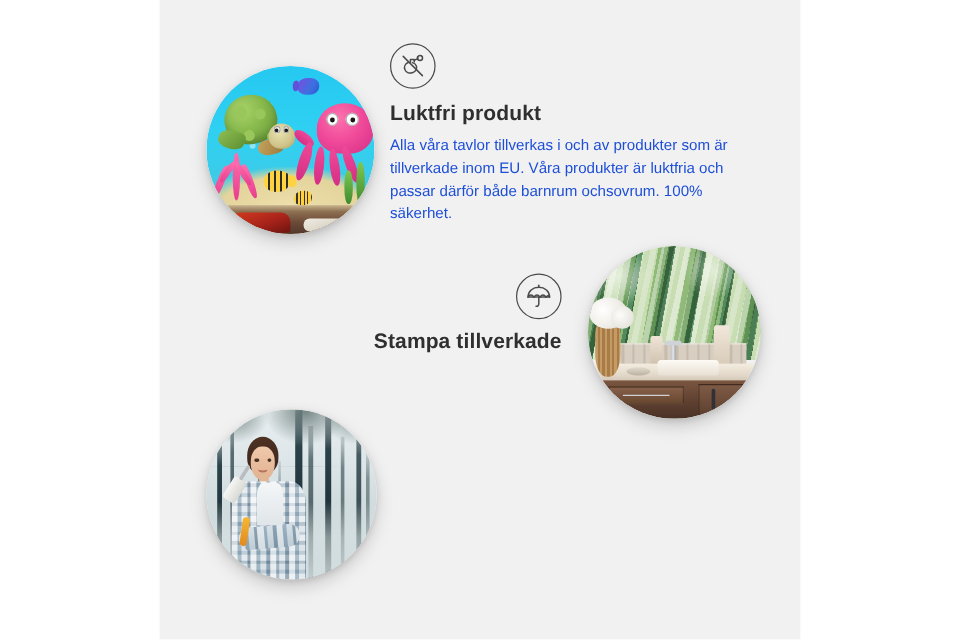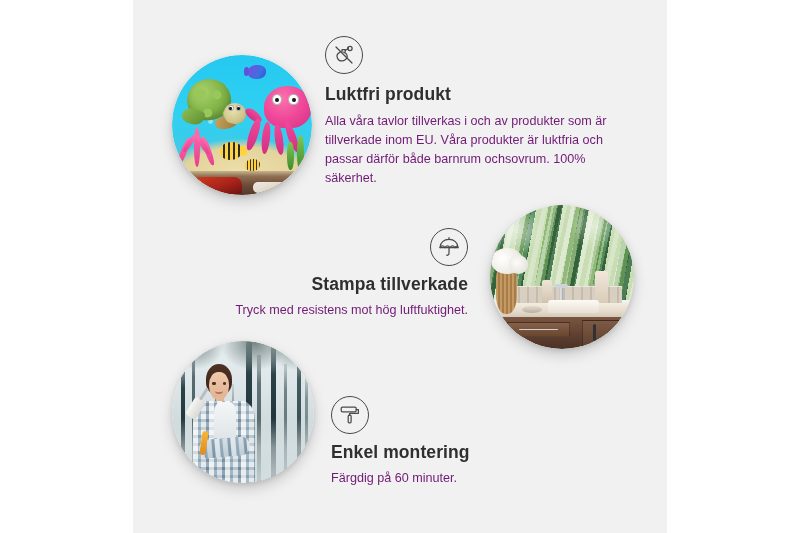--- a/index.html
+++ b/index.html
@@ -344,21 +344,21 @@
     font-size: 17.5px;
     font-weight: 700;
     color: #2f2f2f;
     letter-spacing: .1px;
     line-height: 1.25;
   }
   .feature p {
     margin: 0;
     font-size: 12.6px;
     line-height: 1.52;
-    color: #701a75;
+    color: #1d4ed8;
   }
 
   
   #feature-odour { left: 192px; top: 36px; width: 300px; text-align: left; }
   #feature-odour .icon-wrap { margin: 0 0 10px 0; }
   #feature-odour h3 { margin-bottom: 6px; }
 
   
   #feature-water { left: 60px; top: 228px; width: 275px; text-align: right; }
   #feature-water .icon-wrap { margin: 0 0 8px auto; }
@@ -501,29 +501,17 @@
           <path d="M4.0 13.6 C4.0 8.6 8.0 5.4 13.0 5.4 C18.0 5.4 22.0 8.6 22.0 13.6 Z"></path>
           <path d="M4.0 13.6 C5.6 11.3 7.4 11.3 9.0 13.6"></path>
           <path d="M9.0 13.6 C10.6 11.3 12.4 11.3 14.0 13.6"></path>
           <path d="M14.0 13.6 C15.6 11.3 17.4 11.3 19.0 13.6"></path>
           <path d="M19.0 13.6 C20.0 12.2 21.1 12.0 22.0 13.6"></path>
           <path d="M13.0 5.4 L13.0 3.7"></path>
           <path d="M13.0 13.6 L13.0 19.2 C13.0 20.6 11.9 21.5 10.7 21.2"></path>
         </svg>
       </div>
       <h3>Stampa tillverkade</h3>
-      <p>Tryck med resistens mot hög luftfuktighet.</p>
     </div>
 
-    <div class="feature" id="feature-mount">
-      <div class="icon-wrap">
-        <svg class="i-svg" width="26" height="26" viewBox="0 0 26 26" fill="none" stroke="#4a4a4a" stroke-width="1.25" stroke-linecap="round" stroke-linejoin="round">
-          <rect x="4.2" y="5.2" width="15.0" height="4.6" rx="1.3"></rect>
-          <path d="M19.2 7.5 L21.4 7.5 L21.4 11.3 L12.6 11.3 L12.6 13.2"></path>
-          <rect x="11.2" y="13.2" width="2.9" height="7.6" rx="1.0"></rect>
-        </svg>
-      </div>
-      <h3>Enkel montering</h3>
-      <p>Färgdig på 60 minuter.</p>
-    </div>
 
   </div>
 </div>
 
 </body></html>

